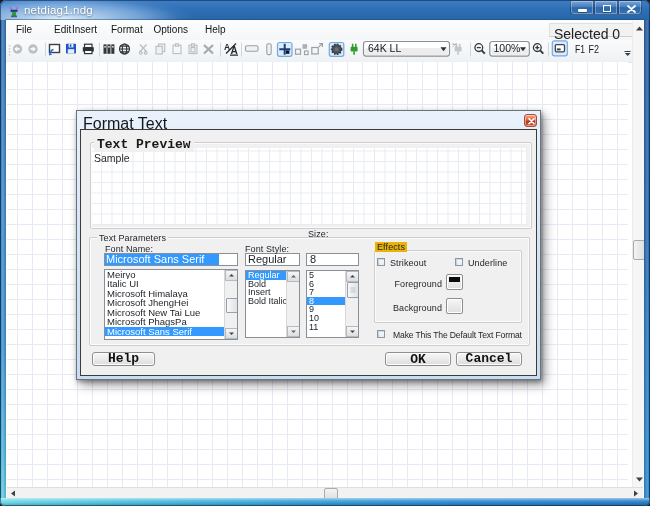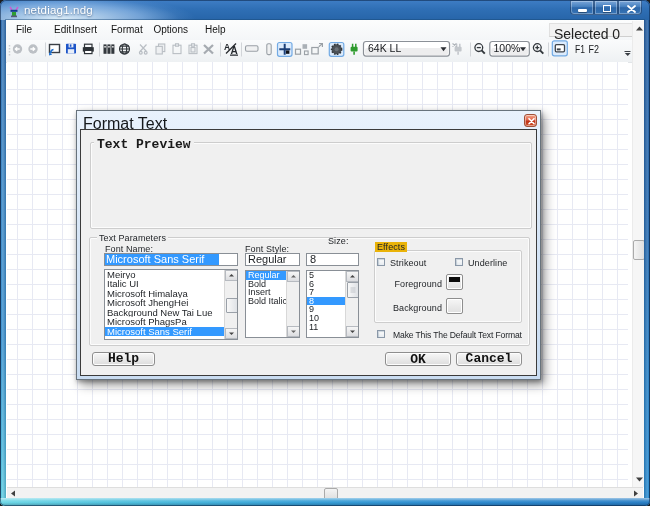--- a/index.html
+++ b/index.html
@@ -270,30 +270,33 @@
   <div id="dlg">
     <div id="dlgtitle">Format Text</div>
     <div id="dlgclose">
         <svg width="13" height="13" viewBox="0 0 13 13" style="position:absolute;left:0;top:0;">
           <path d="M4 3.7 L9 8.7 M9 3.7 L4 8.7" stroke="#fff" stroke-width="1.6" stroke-linecap="round"></path>
         </svg>
       </div>
     <div id="dlgclient">
       <div class="grp" style="left:9px;top:12px;width:440px;height:85px;"></div>
       <div class="grplabel mono" style="left:13px;top:6.5px;">Text Preview</div>
+      <div id="preview">
+          <span style="position:absolute;left:2px;top:3.5px;font-size:10.5px;color:#26292d;">Sample</span>
+        </div>
       <div class="slabel" style="left:16px;top:102.5px;background:#f0f0f0;padding:0 2px;">Text Parameters</div>
       <div class="grp" style="left:8px;top:107px;width:439px;height:107px;"></div>
       <div class="slabel" style="left:24px;top:113.5px;">Font Name:</div>
       <div class="edit" style="left:23px;top:123px;width:132px;height:11px;"><span class="selblue">Microsoft Sans Serif</span></div>
       <div class="list" style="left:23px;top:139px;width:132px;height:69px;">
         <div class="li">Meiryo</div>
         <div class="li">Italic UI</div>
         <div class="li">Microsoft Himalaya</div>
         <div class="li">Microsoft JhengHei</div>
-        <div class="li">Background New Tai Lue</div>
+        <div class="li">Microsoft New Tai Lue</div>
         <div class="li">Microsoft PhagsPa</div>
         <div class="li sel">Microsoft Sans Serif</div>
         <div class="lsb">
           <div class="sbtn" style="top:0;"><svg width="11" height="9">
                 <path d="M3 5.5 L5.5 3 L8 5.5 Z" fill="#444"></path>
               </svg></div>
           <div class="sthumb" style="top:28px;height:13px;"></div>
           <div class="sbtn" style="bottom:0;"><svg width="11" height="9">
                 <path d="M3 3.5 L8 3.5 L5.5 6 Z" fill="#444"></path>
               </svg></div>
@@ -308,21 +311,21 @@
         <div class="li">Bold Italic</div>
         <div class="lsb">
           <div class="sbtn" style="top:0;"><svg width="11" height="9">
                 <path d="M3 5.5 L5.5 3 L8 5.5 Z" fill="#666"></path>
               </svg></div>
           <div class="sbtn" style="bottom:0;"><svg width="11" height="9">
                 <path d="M3 3.5 L8 3.5 L5.5 6 Z" fill="#666"></path>
               </svg></div>
         </div>
       </div>
-      <div class="slabel" style="left:227px;top:106px;margin-left:20px;">Size:</div>
+      <div class="slabel" style="left:227px;top:99px;">Size:</div>
       <div class="edit" style="left:225px;top:123px;width:51px;height:11px;"><span style="padding-left:3px;">8</span></div>
       <div class="list s86" style="left:225px;top:140px;width:51px;height:66px;">
         <div class="li">5</div>
         <div class="li">6</div>
         <div class="li">7</div>
         <div class="li sel">8</div>
         <div class="li">9</div>
         <div class="li">10</div>
         <div class="li">11</div>
         <div class="lsb">

